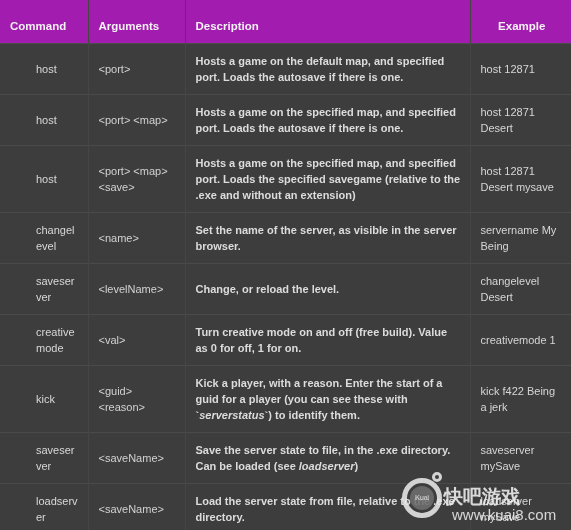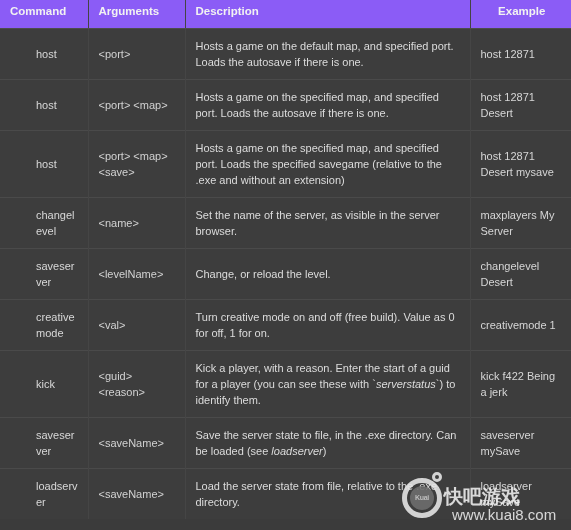--- a/index.html
+++ b/index.html
@@ -22,26 +22,26 @@
     table-layout: fixed;
     font-size: 11px;
   }
 
   .cmd-table col.c-command   { width: 88px; }
   .cmd-table col.c-arguments { width: 97px; }
   .cmd-table col.c-desc      { width: 285px; }
   .cmd-table col.c-example   { width: 101px; }
 
   thead th {
-    background: #8b5cf6;
+    background: #a21caf;
     color: #f2f2f2;
     font-weight: bold;
     font-size: 11.5px;
     text-align: left;
-    padding: 5px 8px 7px 10px;
+    padding: 20px 8px 7px 10px;
     height: 16px;
     vertical-align: top;
     border-bottom: 1px solid #4c4c4c;
     border-right: 1px solid #444444;
   }
   thead th:last-child { border-right: none; text-align: center; }
 
   tbody td {
     background: #3d3d3d;
     padding: 9px 9px 9px 10px;
@@ -50,21 +50,21 @@
     border-right: 1px solid #454545;
     line-height: 16px;
     color: #d6d6d6;
     font-size: 11px;
     word-wrap: break-word;
   }
   tbody td:last-child { border-right: none; }
 
   tbody tr:first-child td { border-top: 1px solid #4a4a4a; }
 
-  td.cell-desc { color: #dcdcdc; }
+  td.cell-desc { color: #dcdcdc; font-weight: bold; }
   td.cell-args { color: #d2d2d2; }
   td.cell-cmd  { color: #d8d8d8; padding-left: 36px; }
   td.cell-ex   { color: #d6d6d6; }
 
   .ital { font-style: italic; }
 
   
   .watermark {
     position: absolute;
     right: 4px;
@@ -164,21 +164,21 @@
       <tr>
         <td class="cell-cmd">host</td>
         <td class="cell-args">&lt;port&gt; &lt;map&gt; &lt;save&gt;</td>
         <td class="cell-desc">Hosts a game on the specified map, and specified port. Loads the specified savegame (relative to the .exe and without an extension)</td>
         <td class="cell-ex">host 12871 Desert mysave</td>
       </tr>
       <tr>
         <td class="cell-cmd">changelevel</td>
         <td class="cell-args">&lt;name&gt;</td>
         <td class="cell-desc">Set the name of the server, as visible in the server browser.</td>
-        <td class="cell-ex">maxplayers My Server</td>
+        <td class="cell-ex">servername My Being</td>
       </tr>
       <tr>
         <td class="cell-cmd">saveserver</td>
         <td class="cell-args">&lt;levelName&gt;</td>
         <td class="cell-desc">Change, or reload the level.</td>
         <td class="cell-ex">changelevel Desert</td>
       </tr>
       <tr>
         <td class="cell-cmd">creativemode</td>
         <td class="cell-args">&lt;val&gt;</td>

